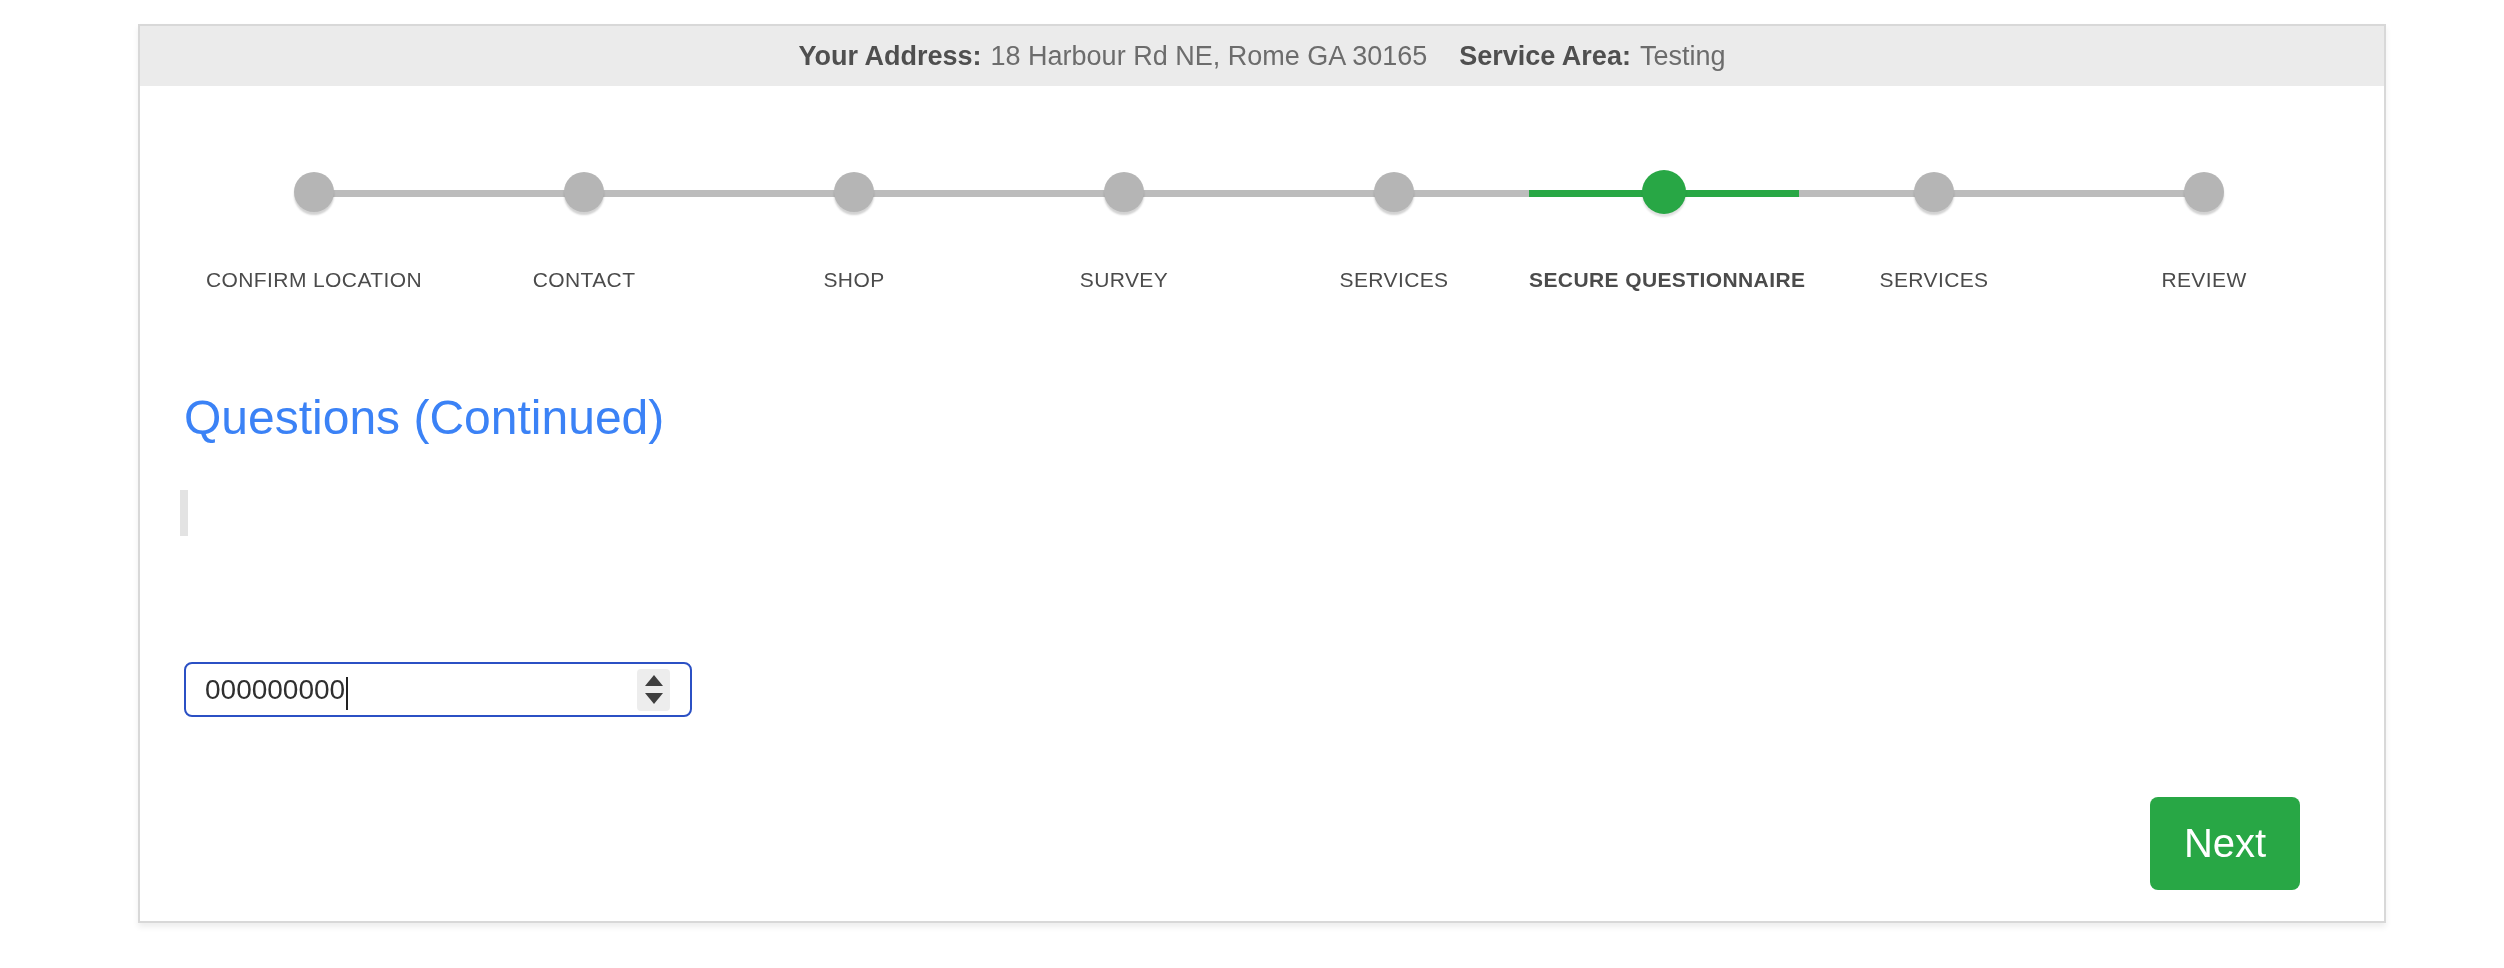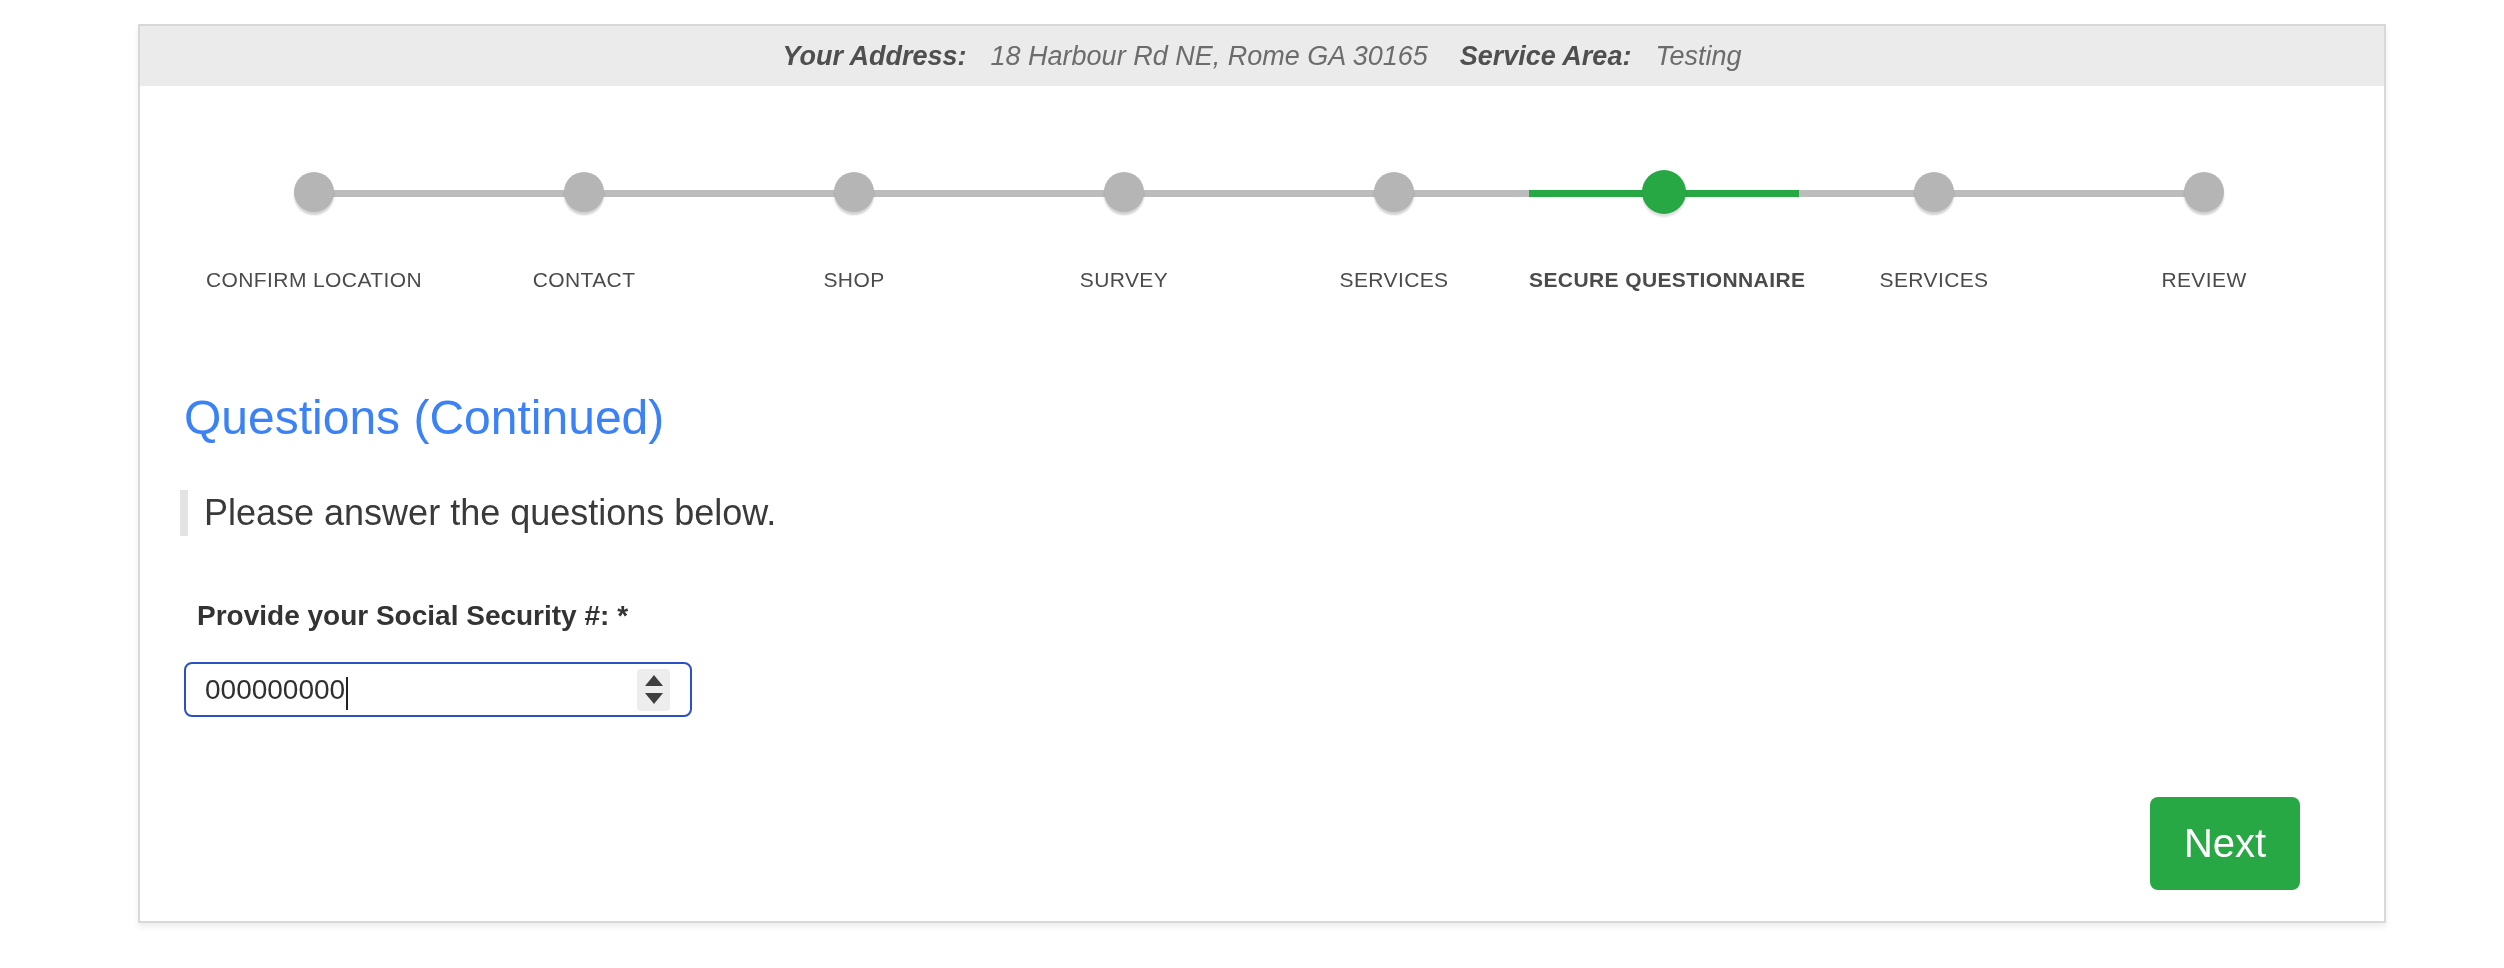--- a/index.html
+++ b/index.html
@@ -8,21 +8,21 @@
   .page { position:relative; width:2504px; height:968px; overflow:hidden; }
 
   .card { position:absolute; left:138px; top:24px; width:2248px; height:899px;
           background:#ffffff; border:2px solid #d8d8d8;
           box-shadow:0 4px 6px rgba(0,0,0,0.07); }
 
   
   .topbar { position:absolute; left:0; top:0; width:100%; height:60px;
             background:#ebebeb; display:flex; justify-content:center;
             align-items:center; gap:32px; font-size:27px; }
-  .pair { display:flex; align-items:baseline; gap:24px; white-space:nowrap;font-style:italic; }
+  .pair { display:flex; align-items:baseline; gap:9px; white-space:nowrap; }
   .pair .lbl { font-weight:700; color:#4f4f4f; }
   .pair .val { font-weight:400; color:#6c6c6c; }
 
   
   .stepper { position:absolute; left:0; top:0; width:100%; height:260px; }
   .track { position:absolute; top:164px; left:174px; width:1890px; height:7px;
            background:#bcbcbc; }
   .track-active { position:absolute; top:164px; height:7px; background:#28a745; }
   .step { position:absolute; top:0; width:270px; height:260px; }
   .dot { position:absolute; left:50%; transform:translateX(-50%); top:146px;
@@ -118,24 +118,22 @@
         <div class="step" style="left: 1659px;">
           <div class="dot"></div>
           <div class="step-label">SERVICES</div>
         </div>
       </div>
 
     <div class="title">Questions (Continued)</div>
 
     <div class="subtitle-row">
       <div class="quote-bar"></div>
-      <div class="subtitle">Please answer the questions below.</div>
     </div>
 
-    <div class="q-label">Provide your Social Security #: *</div>
 
     <div class="input-wrap">
       <input type="text" value="000000000" style="">
       <div class="caret"></div>
       <div class="spinner">
         <div class="tri-up"></div>
         <div class="tri-down"></div>
       </div>
     </div>
 

